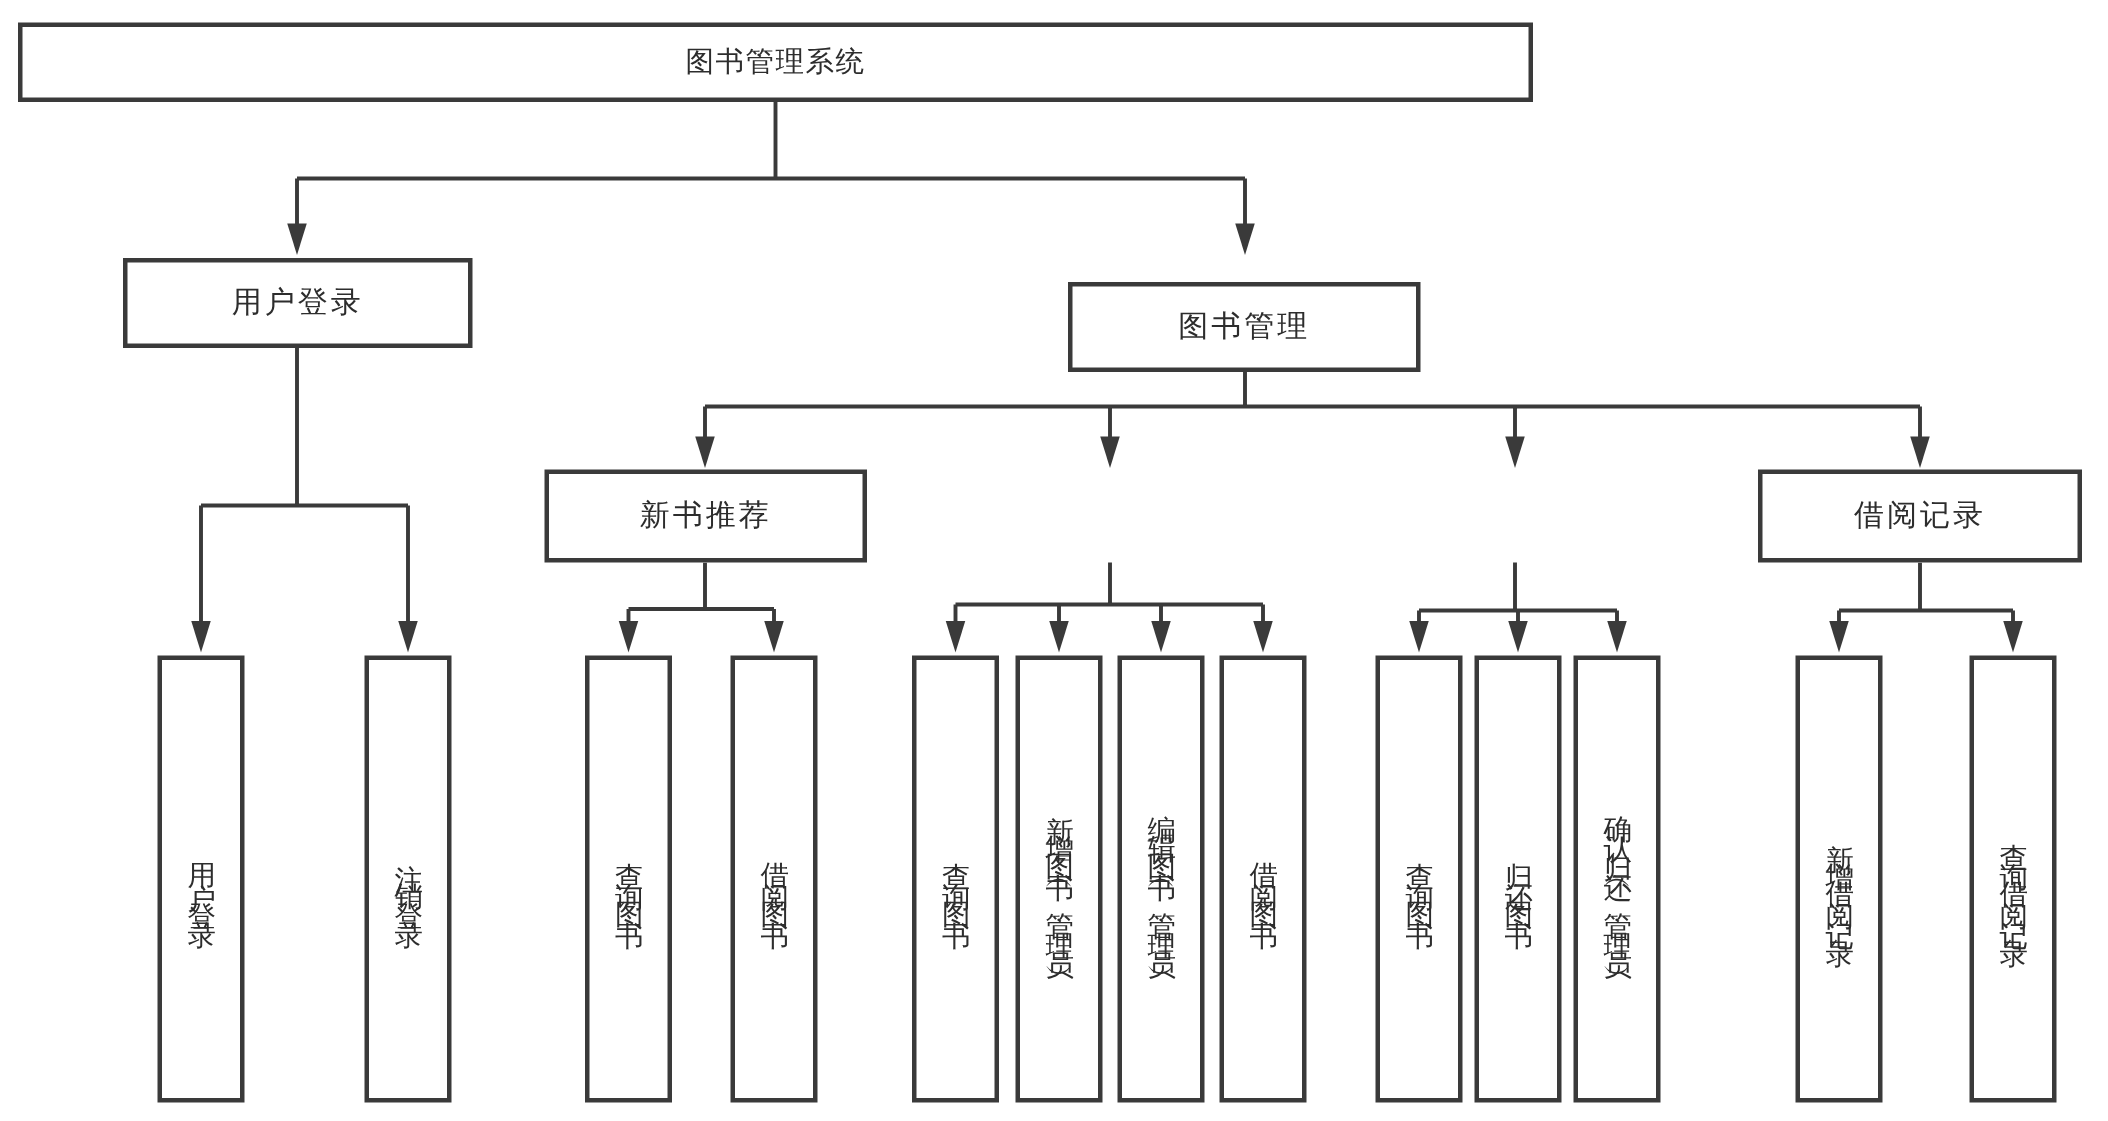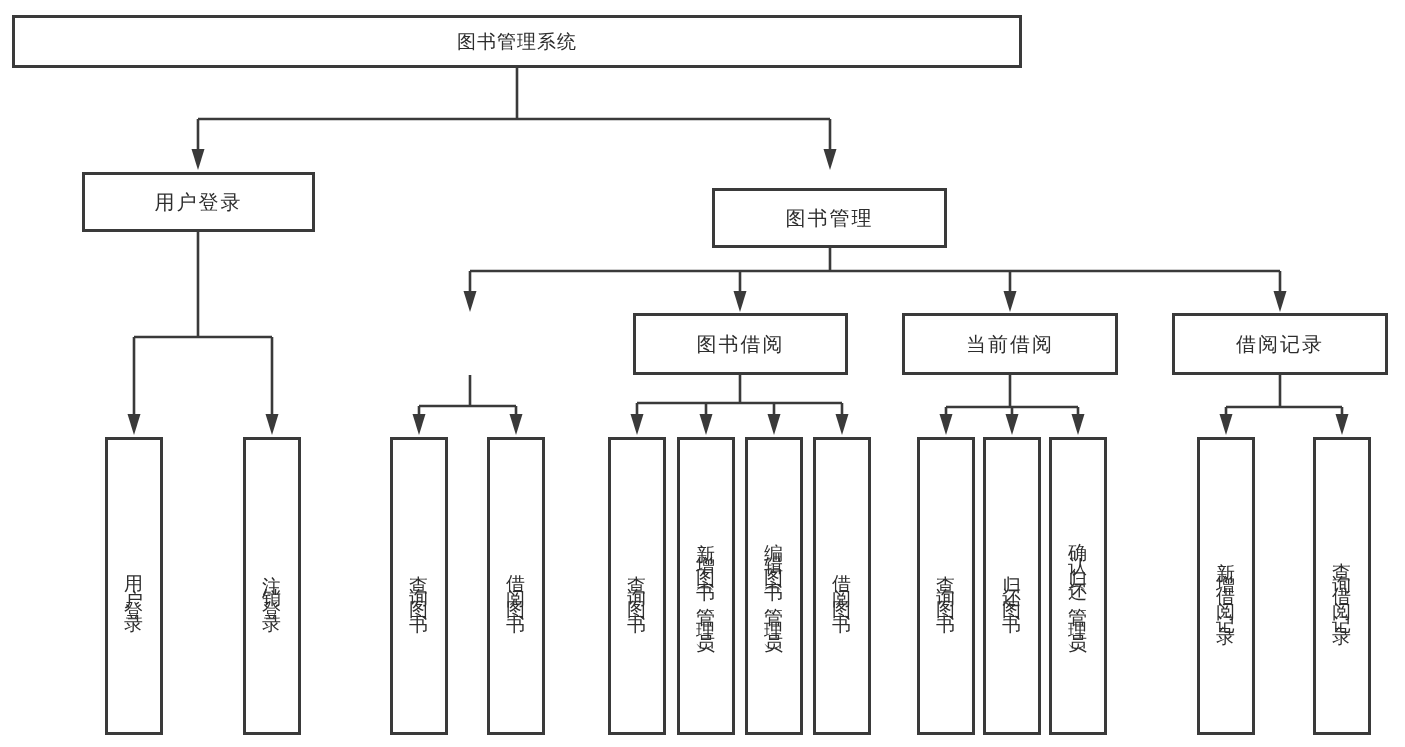--- a/index.html
+++ b/index.html
@@ -95,25 +95,22 @@
     <span class="hlabel root-label">图书管理系统</span>
   </div>
 
   <div class="node" style="left:82px;top:172px;width:233px;height:60px;">
     <span class="hlabel">用户登录</span>
   </div>
   <div class="node" style="left:712px;top:172px;width:235px;height:60px;margin-top:16px;">
     <span class="hlabel">图书管理</span>
   </div>
 
-  <div class="node" style="left:633px;top:313px;width:215px;height:62px;">
-    <span class="hlabel">图书借阅</span>
-  </div>
-  <div class="node" style="left:902px;top:313px;width:216px;height:62px;">
-    <span class="hlabel">当前借阅</span>
+  <div class="node" style="left:363px;top:313px;width:215px;height:62px;">
+    <span class="hlabel">新书推荐</span>
   </div>
   <div class="node" style="left:1172px;top:313px;width:216px;height:62px;">
     <span class="hlabel">借阅记录</span>
   </div>
 
   <div class="node leaf" style="left:105px;">
     <span class="vlabel">用户登录</span>
   </div>
   <div class="node leaf" style="left:243px;">
     <span class="vlabel">注销登录</span>

